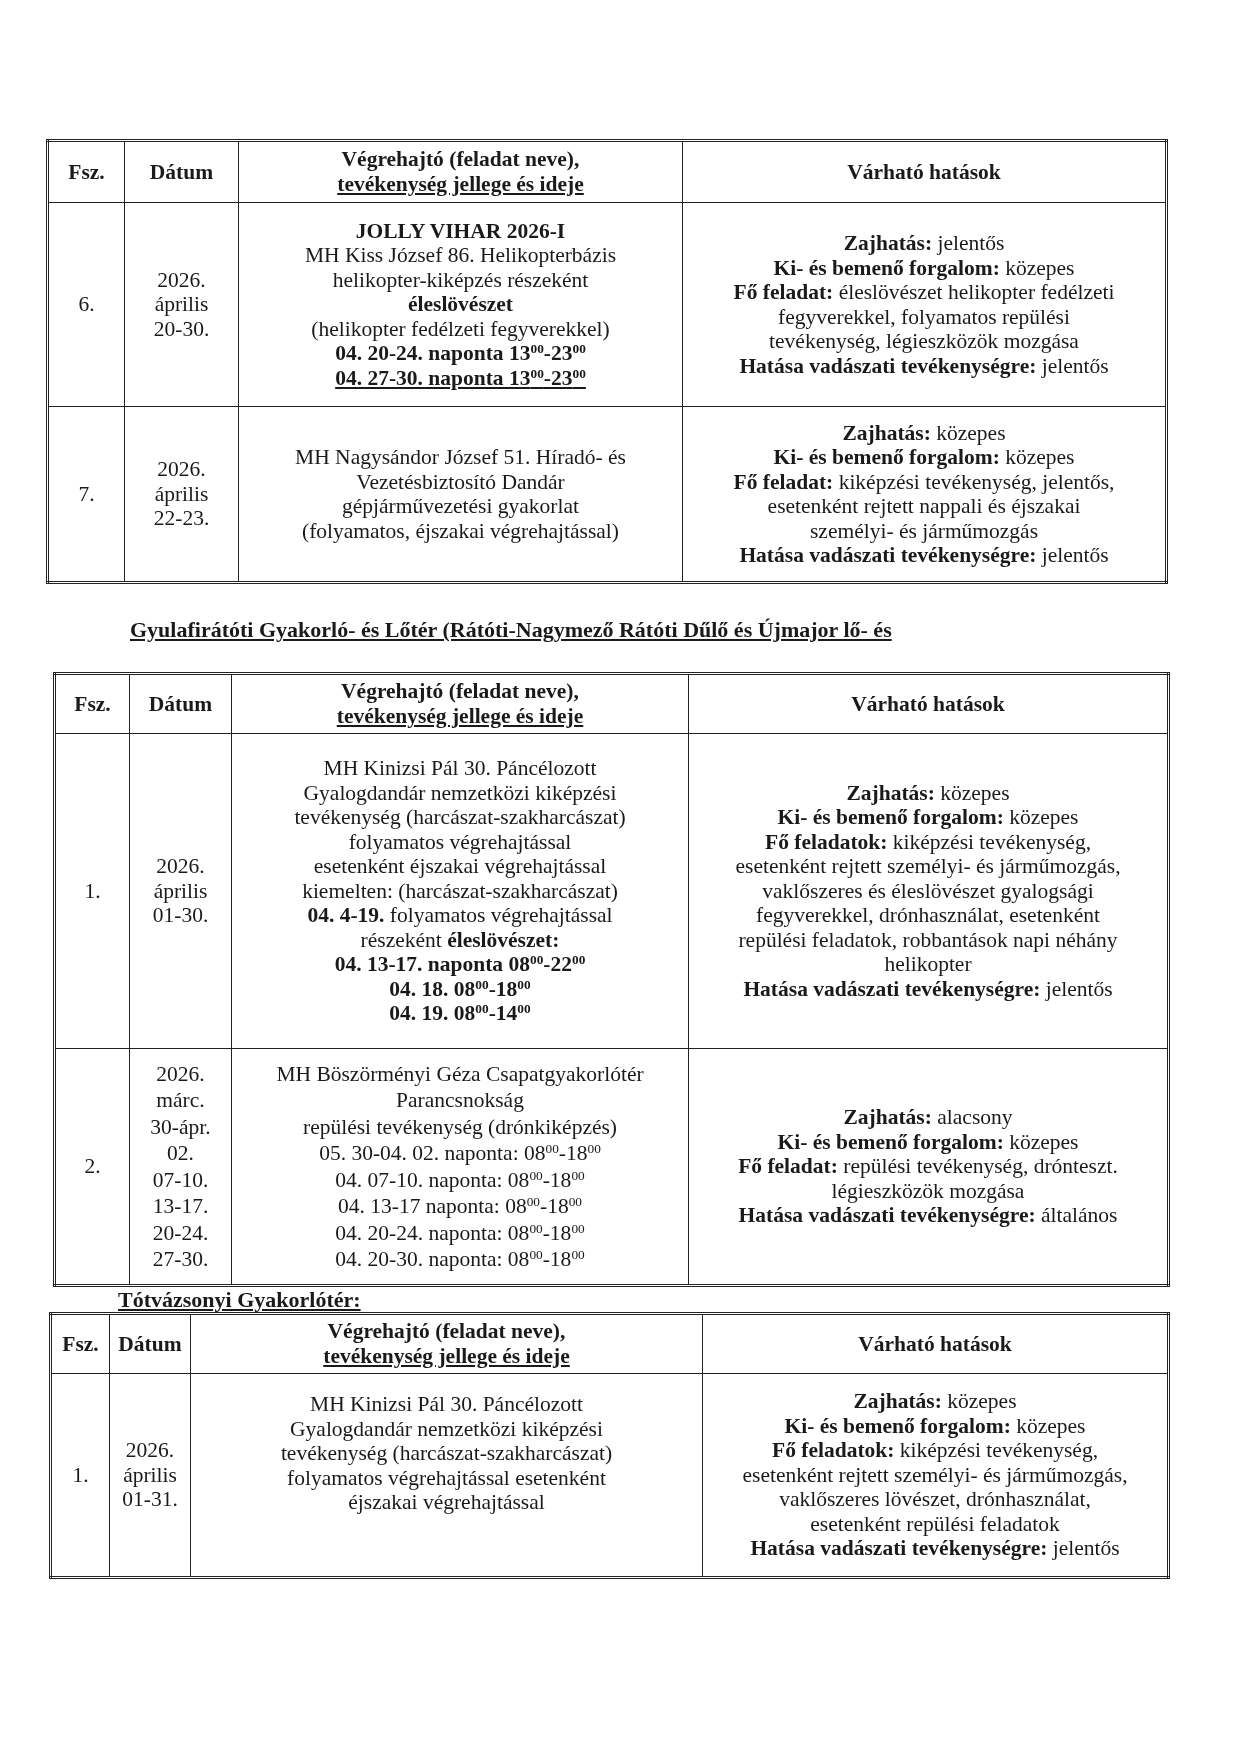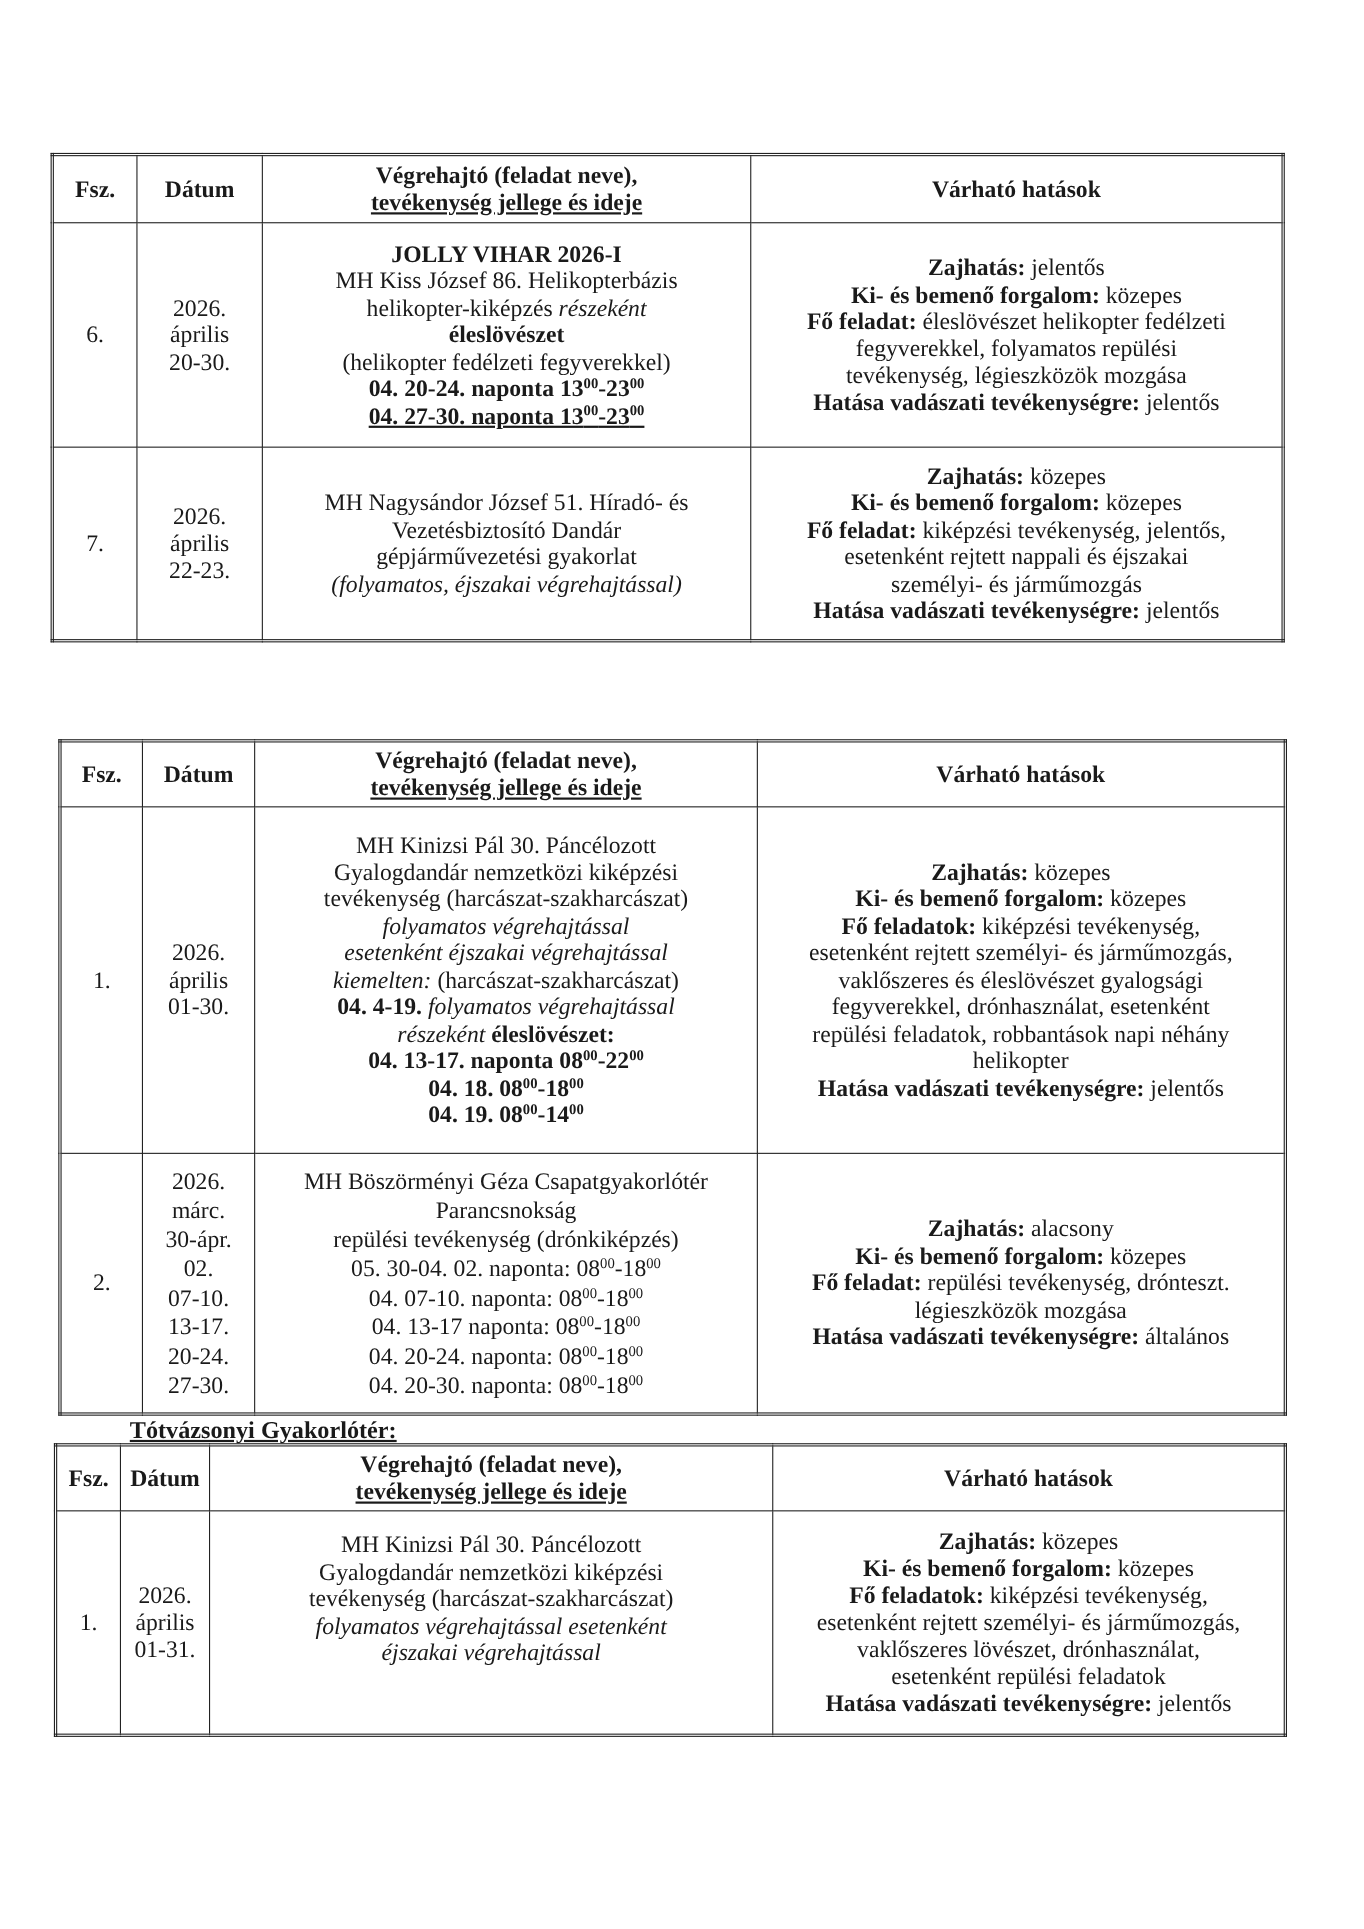--- a/index.html
+++ b/index.html
@@ -19,21 +19,21 @@
   .tbl td, .tbl th {
     border: 1.5px solid #222;
     text-align: center;
     vertical-align: middle;
     padding: 0 4px;
     font-weight: normal;
   }
   .tbl th { font-weight: bold; line-height: 25px; }
   .line { display: block; white-space: nowrap; }
   .b { font-weight: bold; }
-  .i { font-style: italic; }
+  .i { }
   .u { text-decoration: underline; text-align: center; }
   sup { font-size: 0.62em; line-height: 0; vertical-align: 0.55em; }
   .heading {
     position: absolute;
     font-weight: bold;
     font-size: 22px;
     line-height: 26px;
     white-space: nowrap;
   }
   .heading.underline span { text-decoration: underline; }
@@ -102,20 +102,21 @@
       <span class="line"><span class="b">Fő feladat:</span> <span>kiképzési tevékenység, jelentős,</span></span>
       <span class="line">esetenként rejtett nappali és éjszakai</span>
       <span class="line">személyi- és járműmozgás</span>
       <span class="line"><span class="b">Hatása vadászati tevékenységre:</span> <span>jelentős</span></span>
     </td>
   </tr>
 </tbody>
   </table>
 
 <div class="heading underline" style="left:130px; top:617px;">
+  <span class="line">Gyulafirátóti Gyakorló- és Lőtér (Rátóti-Nagymező Rátóti Dűlő és Újmajor lő- és</span>
 </div>
 
 <table class="tbl" style="left:53px; top:672px; width:1117px;">
   <colgroup>
     <col style="width:75px">
       <col style="width:102px">
       <col style="width:457px">
       <col style="width:480px">
   </colgroup>
   <tbody>

